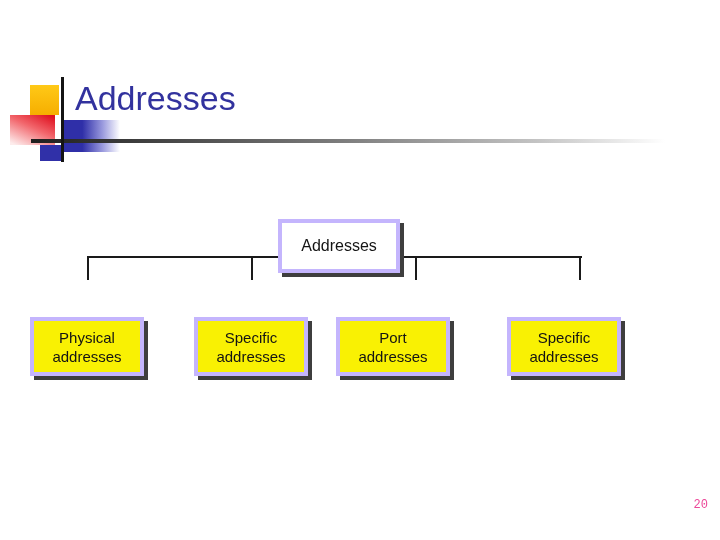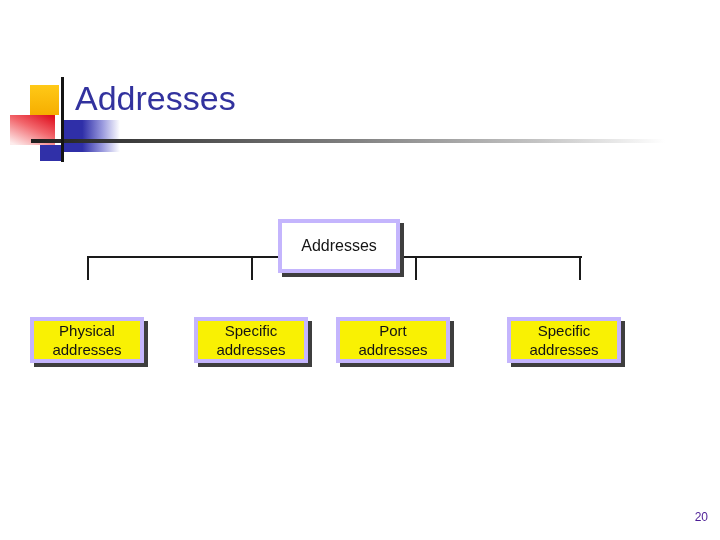--- a/index.html
+++ b/index.html
@@ -59,21 +59,21 @@
     color: #141414;
     box-sizing: border-box;
     margin-top: 37px;
   }
   .node-root {
     left: 278px; top: 182px; width: 122px; height: 54px;
     background: #ffffff;
     font-size: 16px;
   }
   .node-child {
-    top: 280px; width: 114px; height: 46px;
+    top: 280px; width: 114px; height: 59px;
     background: #f9f103;
     font-size: 15px;
     line-height: 19px;
     padding: 2px 10px;
   }
   .child-0 { left: 30px; }
   .child-1 { left: 194px; }
   .child-2 { left: 336px; }
   .child-3 { left: 507px; }
 
@@ -81,23 +81,24 @@
   .conn-trunk { left: 338px; top: 235px; width: 2px; height: 22px; }
   .conn-cross { left: 87px;  top: 256px; width: 495px; height: 2px; }
   .conn-stub  { top: 256px; width: 2px; height: 24px; }
   .stub-0 { left: 87px; }
   .stub-1 { left: 251px; }
   .stub-2 { left: 415px; }
   .stub-3 { left: 579px; }
 
   .page-number {
     position: absolute;
-    right: 12px; top: 510px;
+    right: 12px; top: 498px;
     font-size: 12px;
-    color: #4c1d95;
+    color: #ec4899;
+    font-family: Liberation Mono, monospace;
   }
 </style>
 </head>
 <body>
 
 <div>
 
   <div class="deco deco-yellow"></div>
   <div class="deco deco-red"></div>
   <div class="deco deco-blue"></div>

